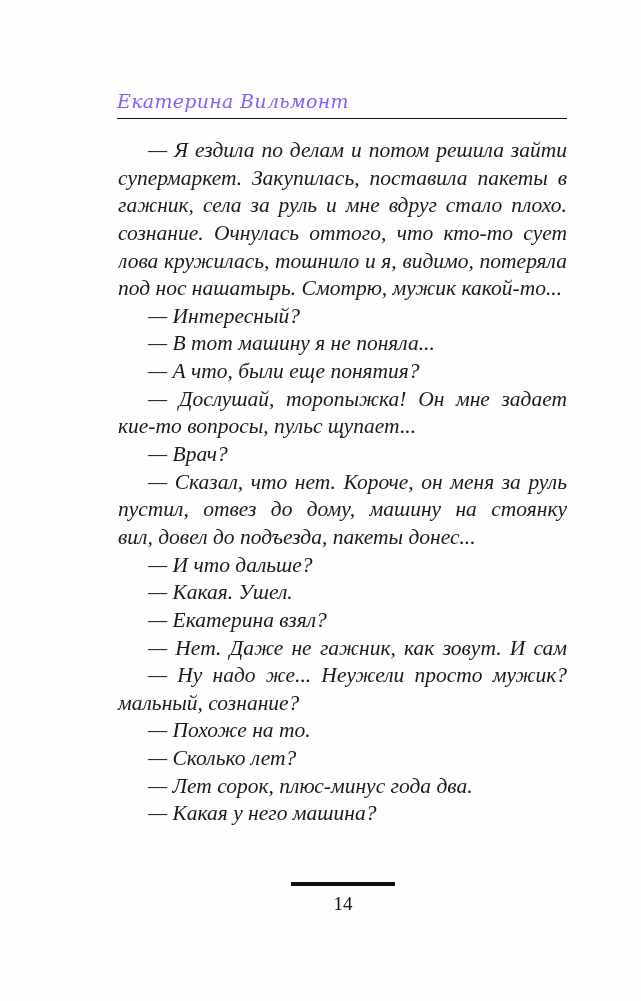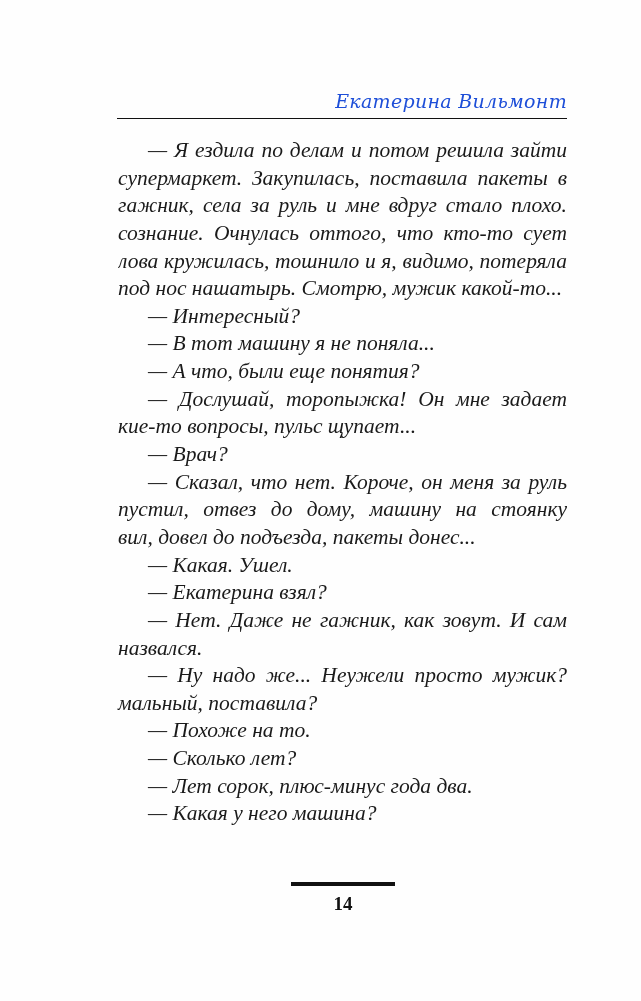--- a/index.html
+++ b/index.html
@@ -19,26 +19,26 @@
       left: 0; top: 0;
       width: 641px;
       height: 1001px;
       background: #fefefe;
     }
     .running-head {
       position: absolute;
       left: 117px;
       width: 450px;
       top: 90px;
-      text-align: right;
+      text-align: left;
       font-family: "DejaVu Serif", serif;
       font-style: italic;
       font-size: 19px;
       letter-spacing: 0.3px;
-      color: #1d4ed8;
+      color: #8b5cf6;
     }
     .head-rule {
       position: absolute;
       left: 117px;
       width: 450px;
       top: 118px;
       height: 0;
       border-top: 1.5px solid #111;
     }
     .text-block {
@@ -77,21 +77,21 @@
       height: 4px;
       background: #111;
     }
     .folio {
       position: absolute;
       left: 291px;
       width: 104px;
       top: 893px;
       text-align: center;
       font-family: "Liberation Serif", serif;
-      font-weight: bold;
+      font-weight: normal;
       font-size: 19px;
       color: #111;
     }
   </style>
 </head>
 <body>
 
 <div class="page">
   <div class="running-head">Екатерина Вильмонт</div>
   <div class="head-rule"></div>
@@ -105,26 +105,26 @@
       <span class="line">под нос нашатырь. Смотрю, мужик какой-то...</span>
       <span class="line indent">— Интересный?</span>
       <span class="line indent">— В тот машину я не поняла...</span>
       <span class="line indent">— А что, были еще понятия?</span>
       <span class="line indent justify">— Дослушай, торопыжка! Он мне задает ка-</span>
       <span class="line">кие-то вопросы, пульс щупает...</span>
       <span class="line indent">— Врач?</span>
       <span class="line indent justify">— Сказал, что нет. Короче, он меня за руль не</span>
       <span class="line justify">пустил, отвез до дому, машину на стоянку поста-</span>
       <span class="line">вил, довел до подъезда, пакеты донес...</span>
+      <span class="line indent">— И что дальше?</span>
       <span class="line indent">— Какая. Ушел.</span>
       <span class="line indent">— Екатерина взял?</span>
       <span class="line indent justify">— Нет. Даже не гажник, как зовут. И сам не</span>
-      <span class="line">назвался.</span>
       <span class="line indent justify">— Ну надо же... Неужели просто мужик? Нор-</span>
-      <span class="line">мальный, поставила?</span>
+      <span class="line">мальный, сознание?</span>
       <span class="line indent">— Похоже на то.</span>
       <span class="line indent">— Сколько лет?</span>
       <span class="line indent">— Лет сорок, плюс-минус года два.</span>
       <span class="line indent">— Какая у него машина?</span>
     </div>
 
   <div class="foot-rule"></div>
   <div class="folio">14</div>
 </div>
 

